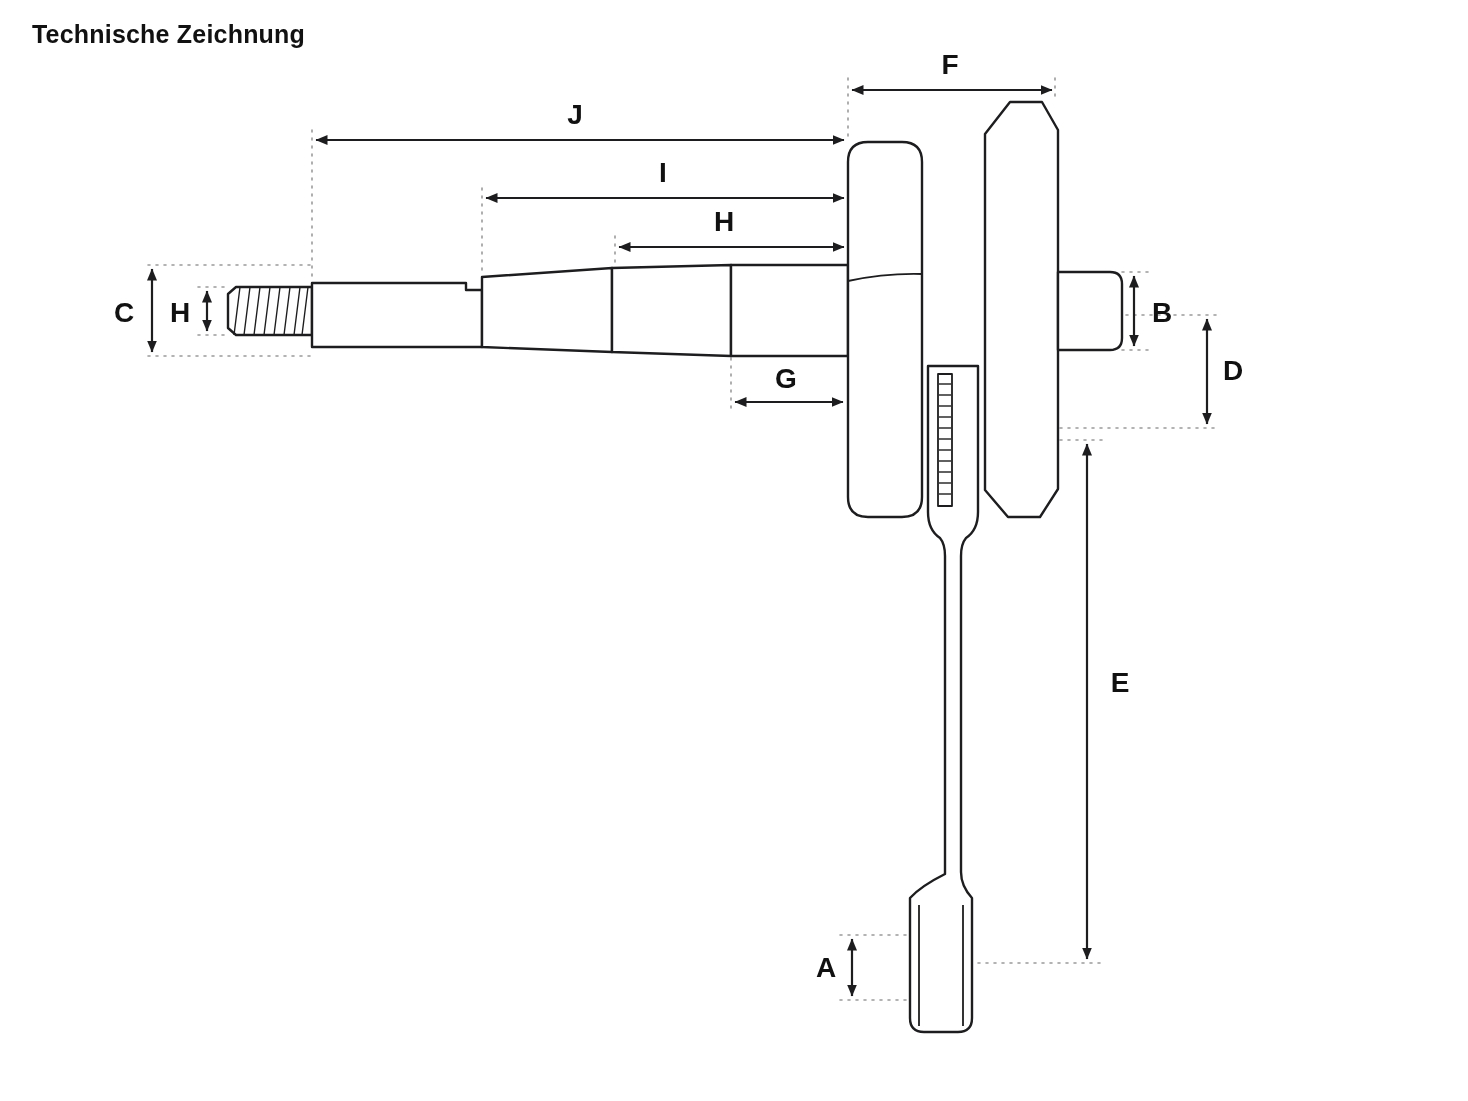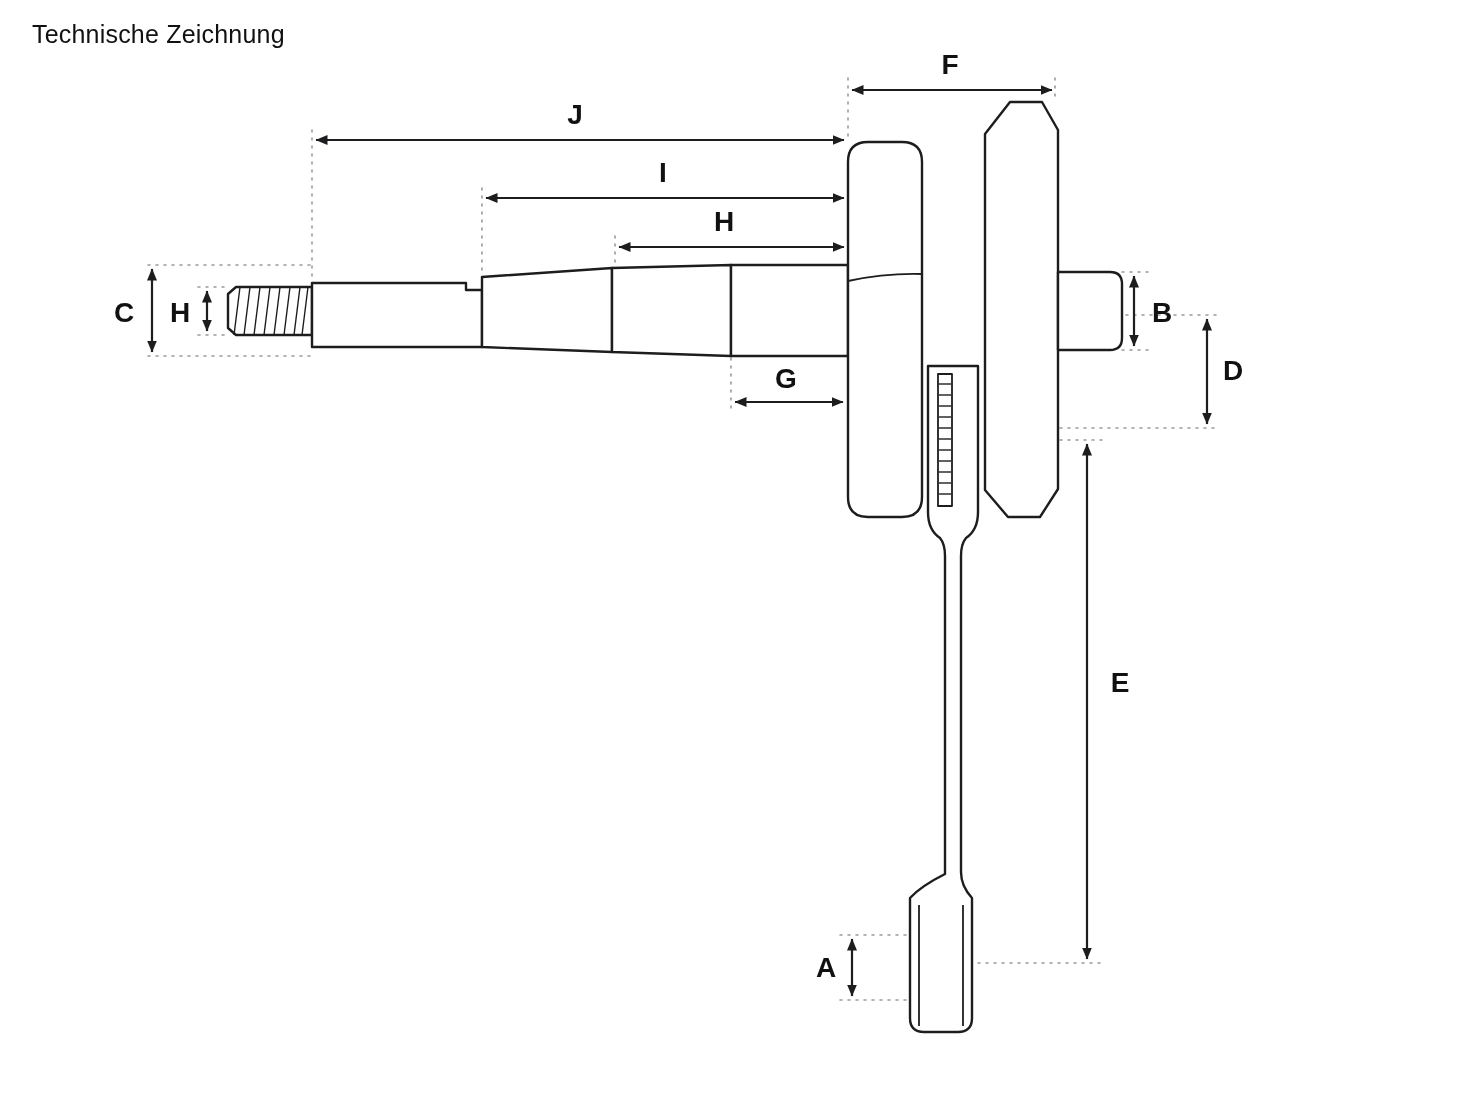--- a/index.html
+++ b/index.html
@@ -5,21 +5,21 @@
   html,body { margin:0; padding:0; background:#ffffff; }
   .canvas {
     position:relative;
     width:1468px; height:1101px;
     background:#ffffff;
     font-family:"Liberation Sans", sans-serif;
     overflow:hidden;
   }
   .title {
     position:absolute; left:32px; top:20px;
-    font-size:25px; font-weight:400; color:#111111;
+    font-size:25px; font-weight:700; color:#111111;
     letter-spacing:.2px;
   }
   svg.drawing { position:absolute; left:0; top:0; }
   .part   { fill:#ffffff; stroke:#1d1d1f; stroke-width:2.4; stroke-linejoin:round; }
   .detail { fill:none; stroke:#1d1d1f; stroke-width:1.8; stroke-linejoin:round; }
   .thin   { fill:none; stroke:#1d1d1f; stroke-width:1.4; }
   .dim    { stroke:#1d1d1f; stroke-width:2.2; fill:none; }
   .guide  { stroke:#9b9b9b; stroke-width:1.6; stroke-dasharray:2 6; stroke-linecap:round; fill:none; }
   .lbl    { font:700 28px "Liberation Sans", sans-serif; fill:#111111; text-anchor:middle; }
 </style>

